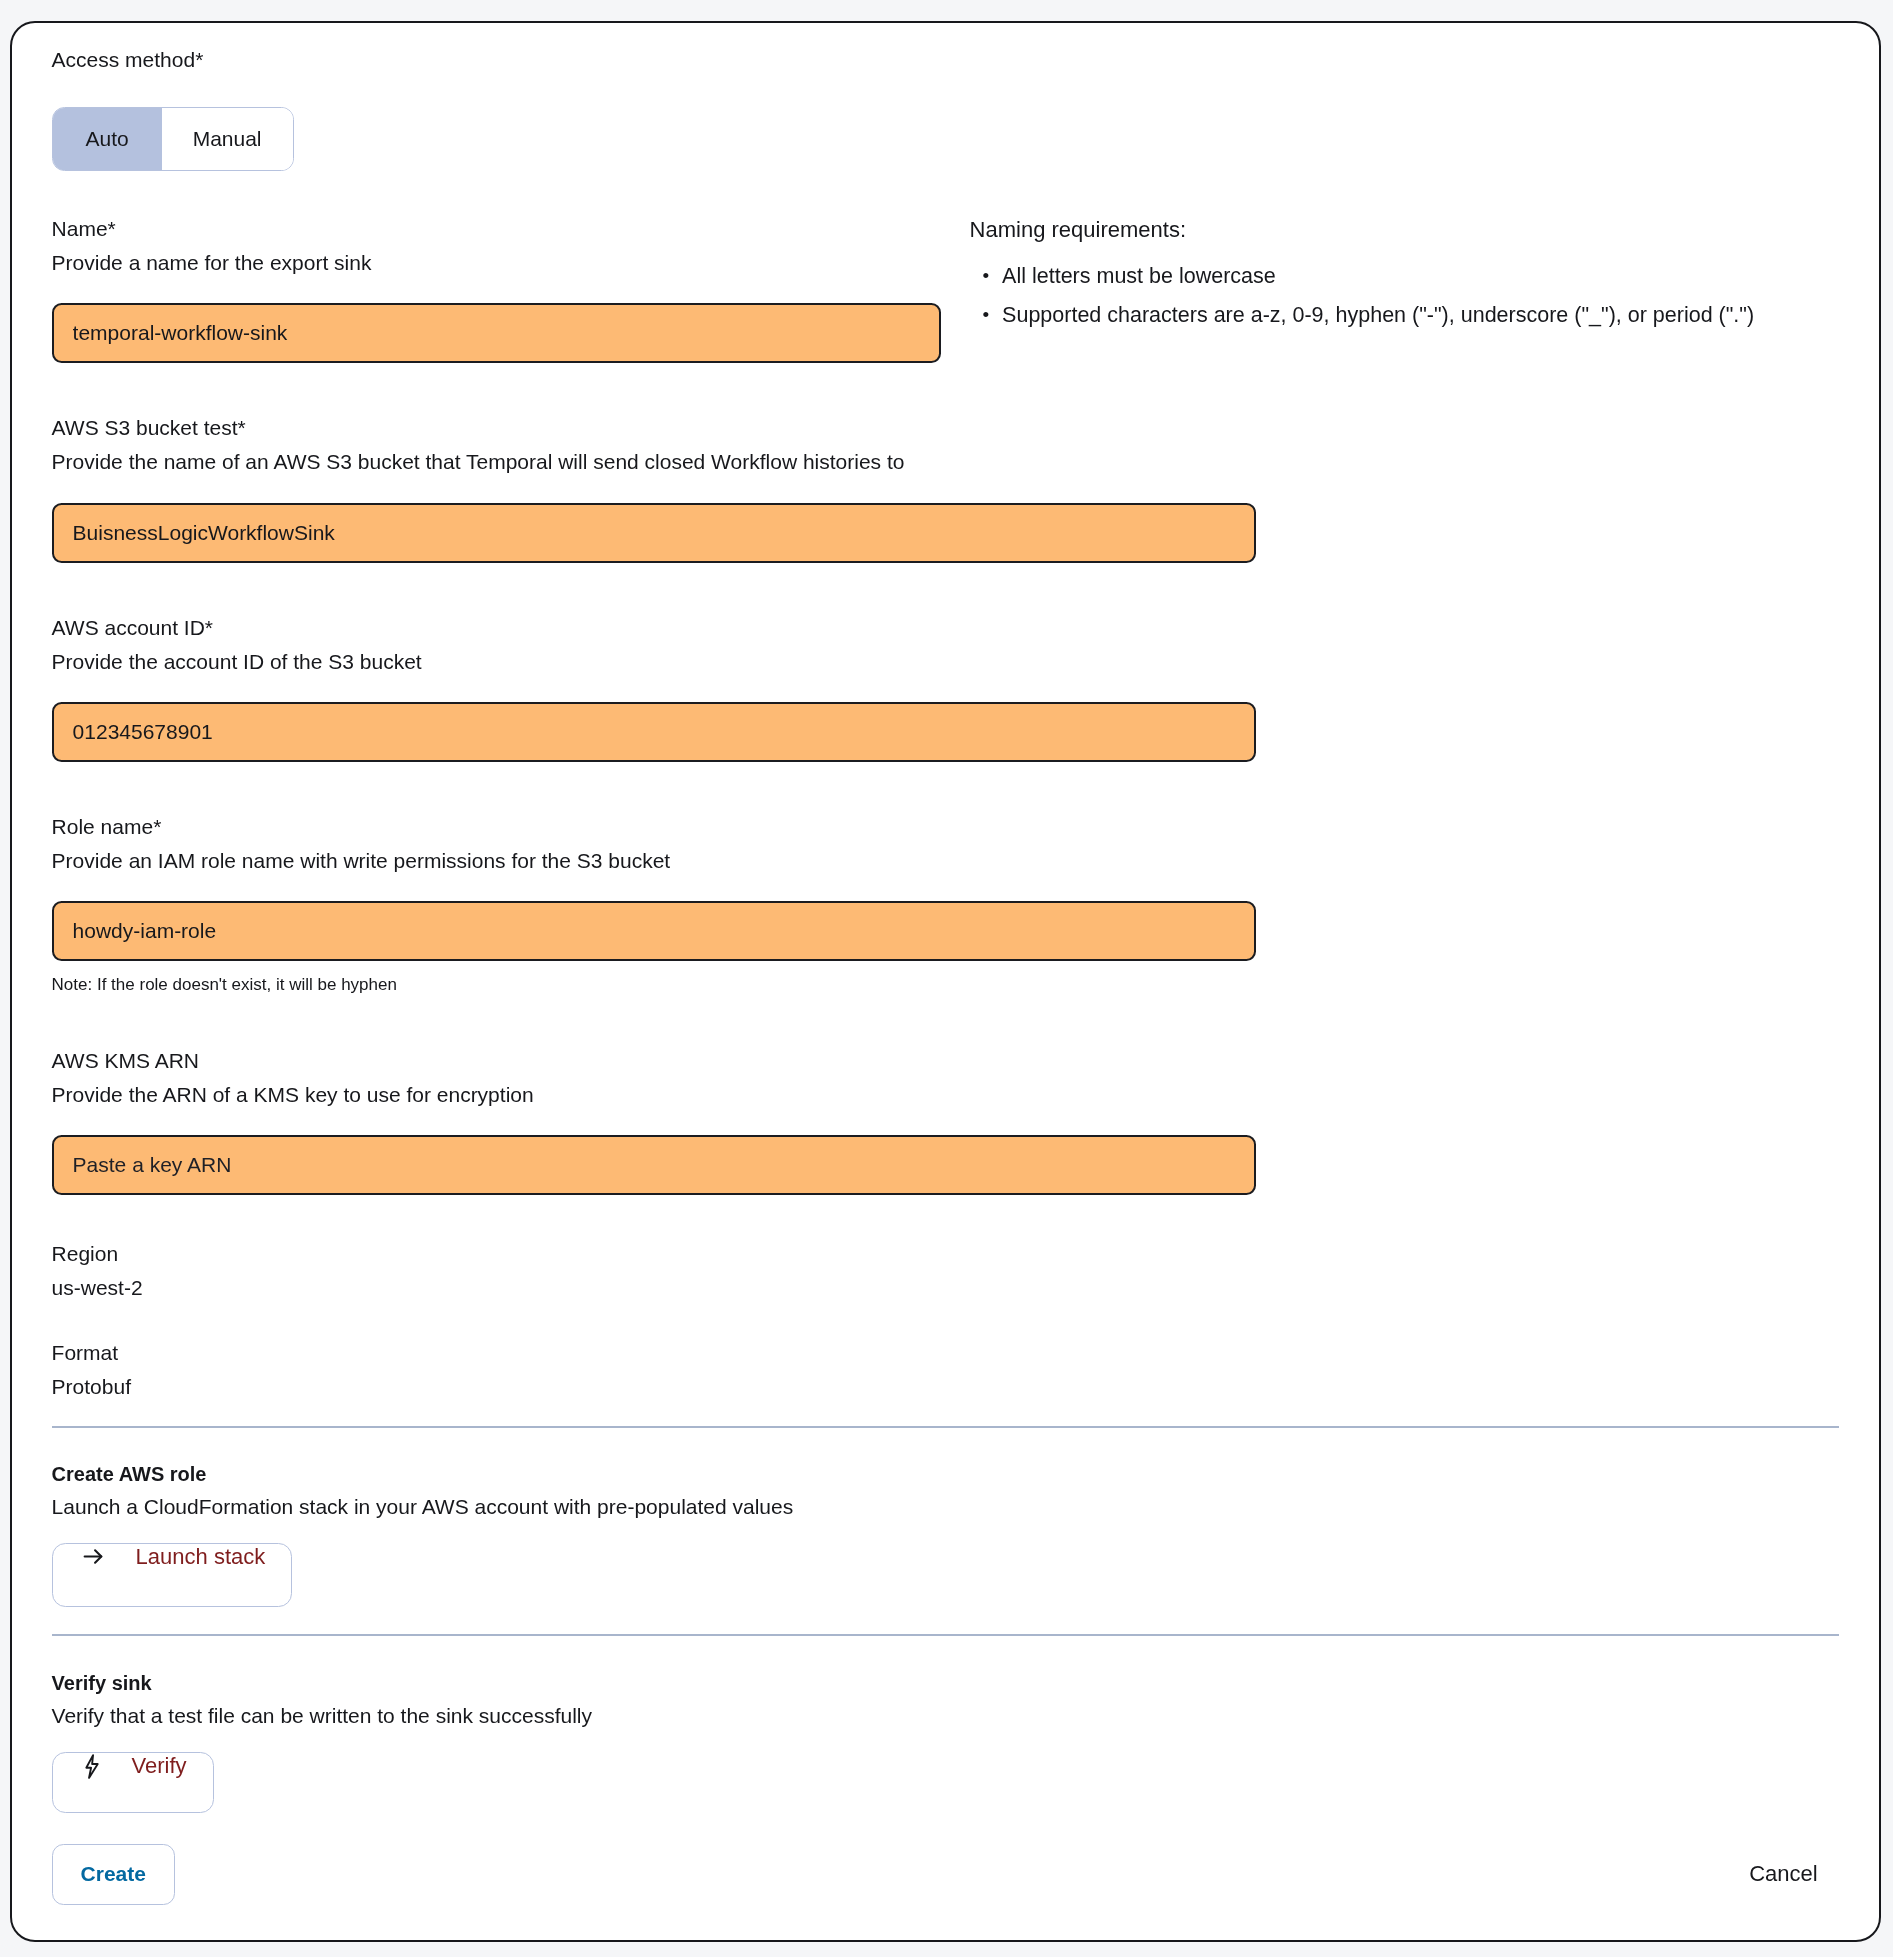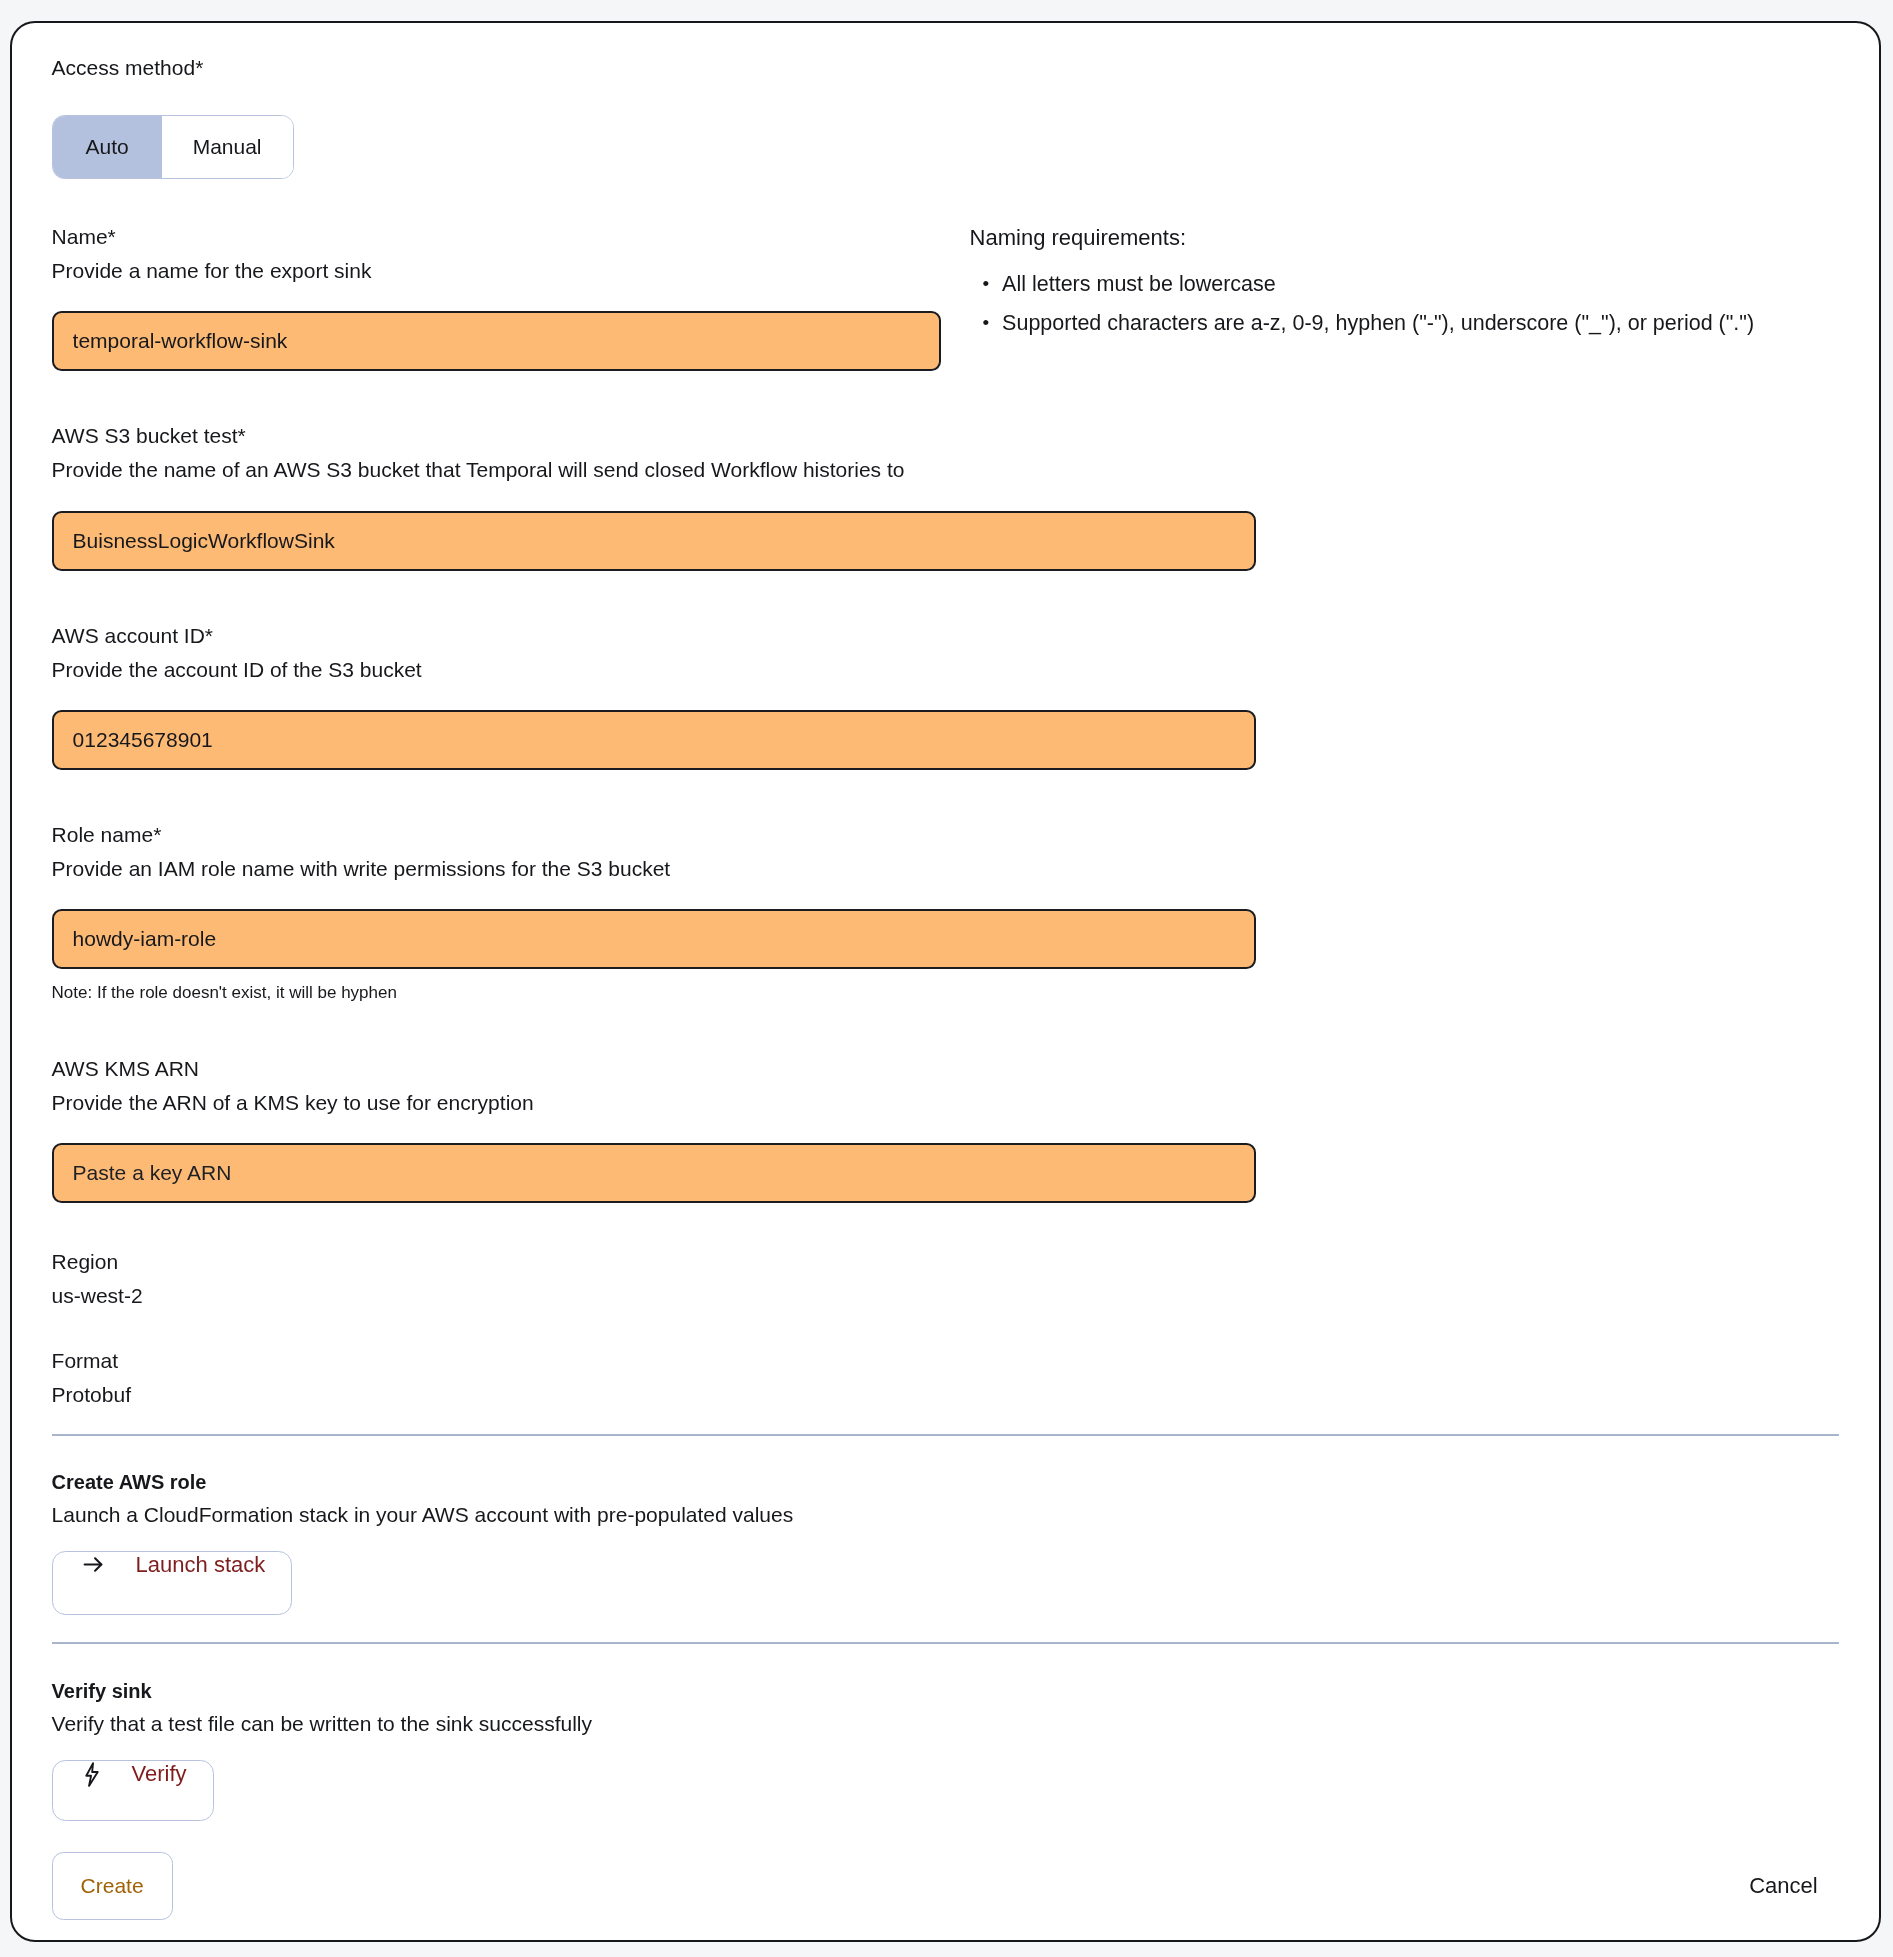--- a/index.html
+++ b/index.html
@@ -9,21 +9,21 @@
     font-family: "Liberation Sans", sans-serif;
     color: #17181c;
     overflow: hidden;
   }
   .card {
     position: absolute;
     left: 9.6px; top: 21px; right: 12.4px; bottom: 15.3px;
     background: #ffffff;
     border: 2.9px solid #17181c;
     border-radius: 25px;
-    padding: 32px 40px 36px 40px;
+    padding: 24px 40px 36px 40px;
     overflow: hidden;
   }
   .lbl { font-size: 21px; line-height: 1.25; color: #17181c; }
   .desc { font-size: 21px; line-height: 1.3; margin-top: 6.7px; color: #17181c; }
   .note { font-size: 17px; line-height: 1.3; margin-top: 12.4px; color: #17181c; }
   .bold { font-weight: bold; font-size: 20px; }
 
   
   .seg-group {
     display: inline-flex;
@@ -113,24 +113,25 @@
     align-items: center;
     justify-content: space-between;
     margin-top: 31px;
   }
   .btn-create {
     background: #ffffff;
     border: 1.9px solid #b6c2de;
     border-radius: 11.5px;
     font-family: "Liberation Sans", sans-serif;
     font-size: 21px;
-    color: #a16207;
-    height: 68px;
+    color: #0369a1;
+    height: 61px;
     padding: 0 28px;
     cursor: pointer;
+    font-weight: bold;
   }
   .cancel-link {
     font-size: 22px;
     color: #17181c;
     cursor: pointer;
     margin-right: 21px;
   }
 </style>
 </head>
 <body>

